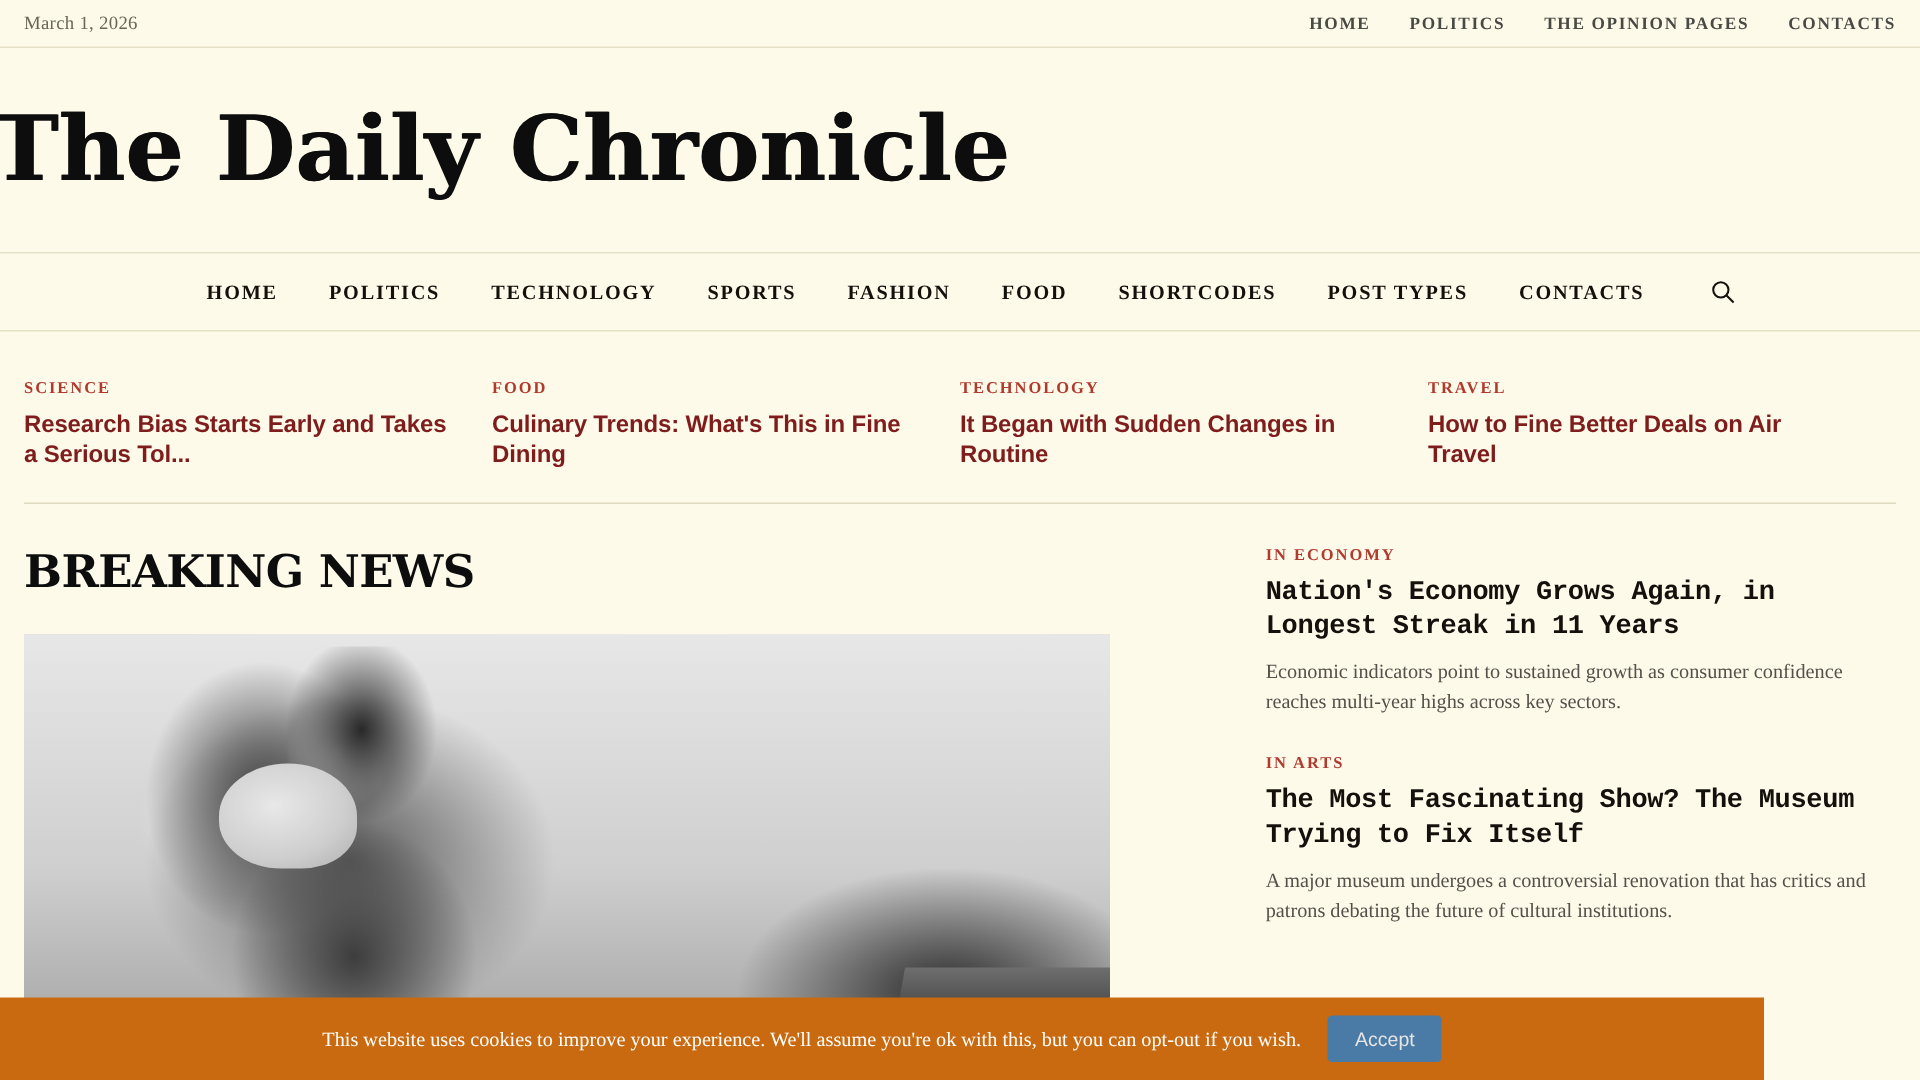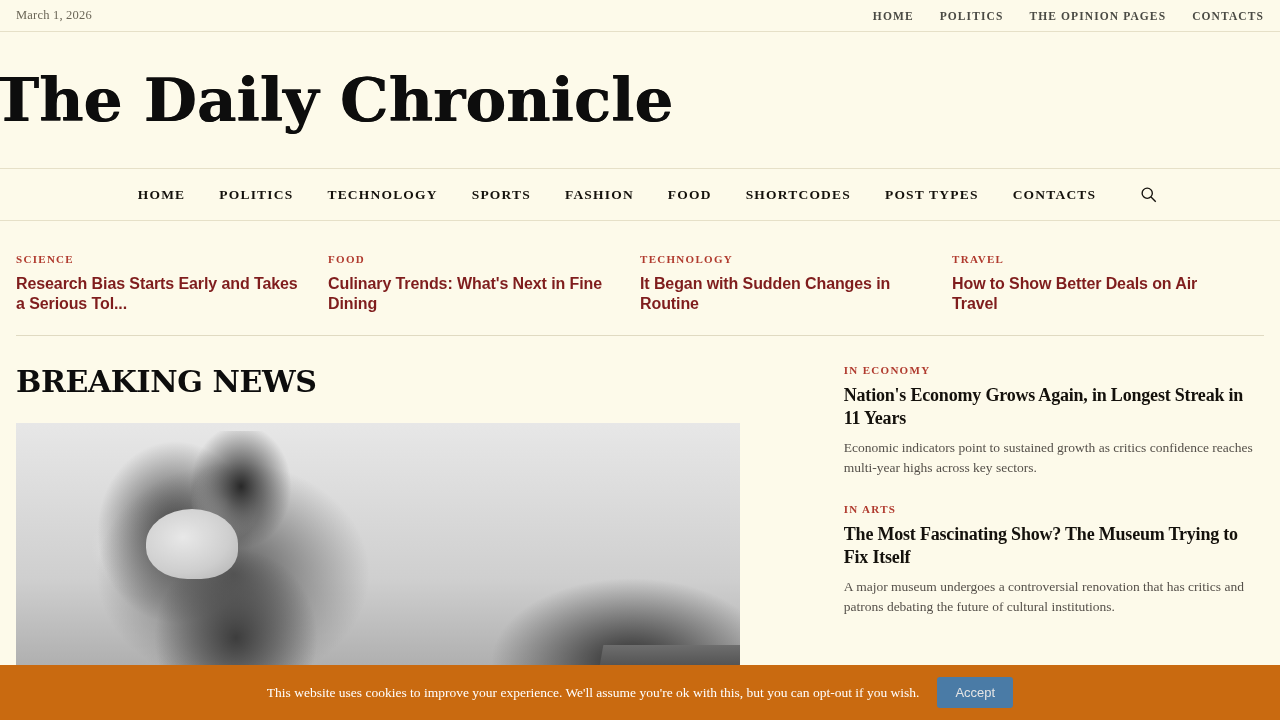--- a/index.html
+++ b/index.html
@@ -177,41 +177,41 @@
   .feed-item { margin-bottom: 26px; margin-left: 44px; }
   .feed-item .kicker {
     font-family: "Liberation Serif", serif;
     font-size: 11px;
     font-weight: 700;
     letter-spacing: 1.3px;
     color: #b03a2e;
     margin-bottom: 8px;
   }
   .feed-item .title {
-    font-family: Liberation Serif, serif;
+    font-family: Liberation Mono, monospace;
     font-size: 18px;
     font-weight: 700;
     line-height: 1.25;
     color: #14110c;
     margin-bottom: 9px;
     letter-spacing: -0.2px;
   }
   .feed-item .excerpt {
     font-family: "Liberation Serif", serif;
     font-size: 13.5px;
     line-height: 1.45;
     color: #55504a;
     max-width: 460px;
   }
 
   
   .cookiebar {
     position: absolute;
     left: 0; bottom: 0;
-    width: 1280px;
+    width: 1176px;
     height: 55px;
     background: #c96a10;
     display: flex;
     align-items: center;
     justify-content: center;
     gap: 18px;
     color: #fff;
   }
   .cookiebar .msg {
     font-family: "Liberation Serif", serif;
@@ -266,29 +266,29 @@
     </button>
   </div>
 
   <div class="ticker">
     <div class="cell">
       <div class="cat">SCIENCE</div>
       <div class="headline">Research Bias Starts Early and Takes a Serious Tol...</div>
     </div>
     <div class="cell">
       <div class="cat">FOOD</div>
-      <div class="headline">Culinary Trends: What's Next in Fine Dining</div>
+      <div class="headline">Culinary Trends: What's This in Fine Dining</div>
     </div>
     <div class="cell">
       <div class="cat">TECHNOLOGY</div>
       <div class="headline">It Began with Sudden Changes in Routine</div>
     </div>
     <div class="cell">
       <div class="cat">TRAVEL</div>
-      <div class="headline">How to Show Better Deals on Air Travel</div>
+      <div class="headline">How to Fine Better Deals on Air Travel</div>
     </div>
   </div>
 
   <div class="rule"></div>
 
   <div class="content">
 
     <div class="col-left">
       <div class="section-title">BREAKING NEWS</div>
       <div class="hero-img">
@@ -297,21 +297,21 @@
         <div class="baby"></div>
         <div class="desk"></div>
       </div>
     </div>
 
     <div class="col-right">
 
       <div class="feed-item">
         <div class="kicker">IN ECONOMY</div>
         <div class="title">Nation's Economy Grows Again, in Longest Streak in 11 Years</div>
-        <div class="excerpt">Economic indicators point to sustained growth as critics confidence reaches multi-year highs across key sectors.</div>
+        <div class="excerpt">Economic indicators point to sustained growth as consumer confidence reaches multi-year highs across key sectors.</div>
       </div>
 
       <div class="feed-item">
         <div class="kicker">IN ARTS</div>
         <div class="title">The Most Fascinating Show? The Museum Trying to Fix Itself</div>
         <div class="excerpt">A major museum undergoes a controversial renovation that has critics and patrons debating the future of cultural institutions.</div>
       </div>
     </div>
 
   </div>

